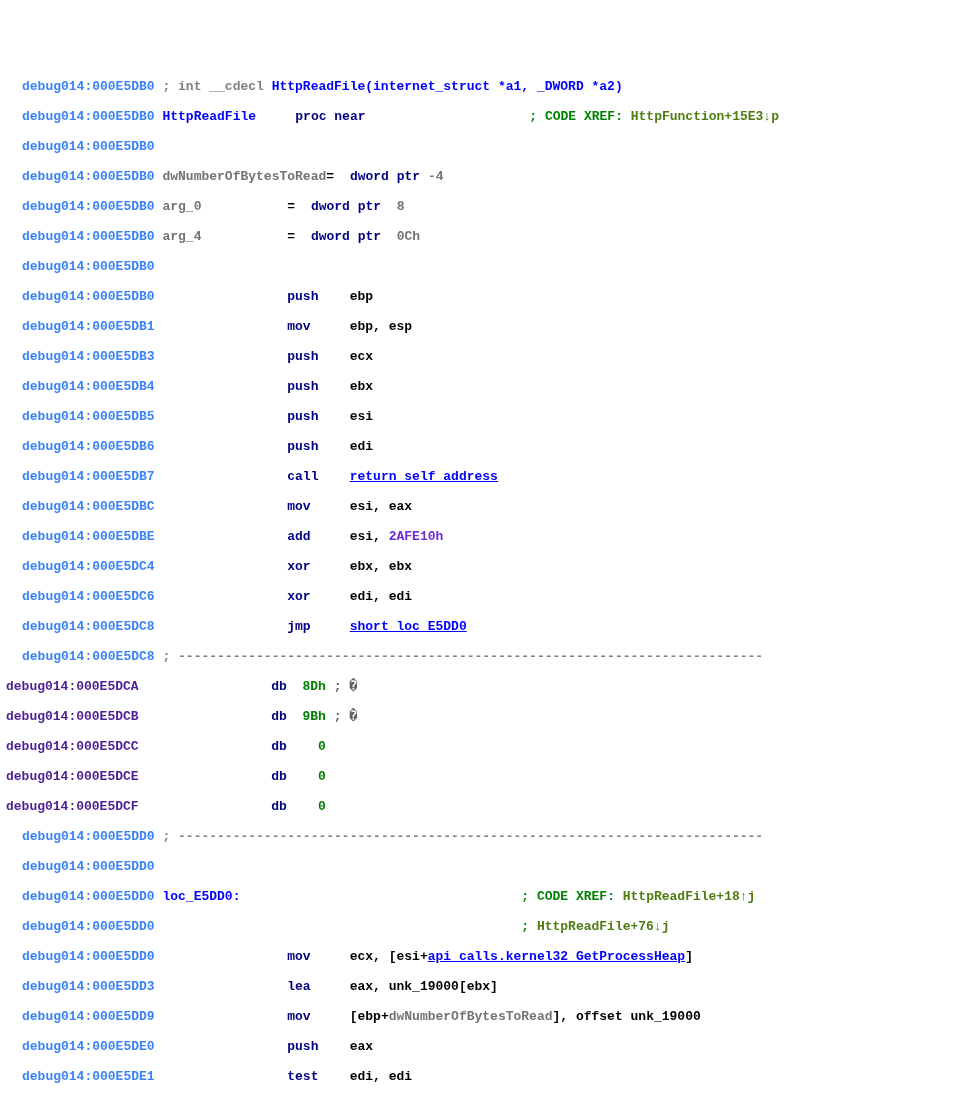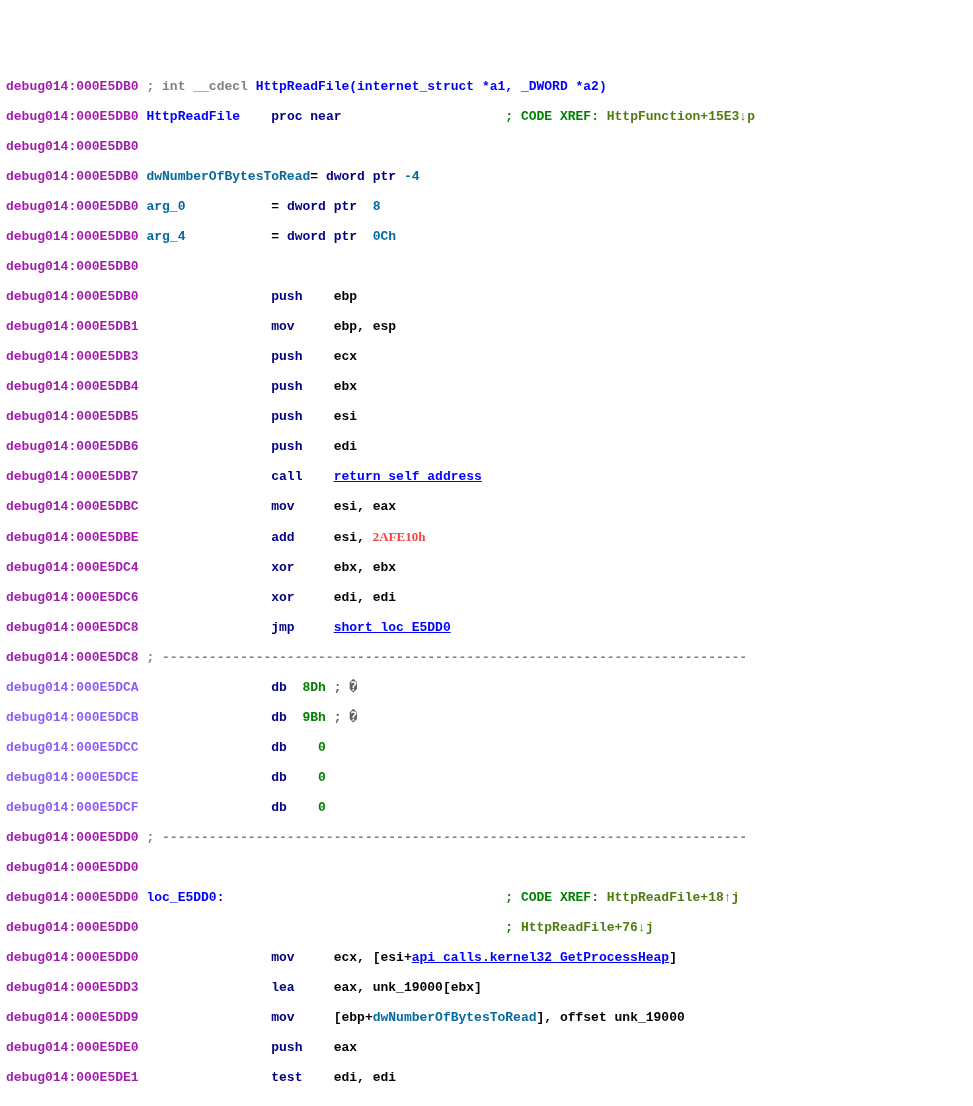--- a/index.html
+++ b/index.html
@@ -7,32 +7,32 @@
     padding: 4px 6px;
     background: #ffffff;
     font-family: "Courier New", Courier, monospace;
     font-size: 13px;
     line-height: 15px;
     font-weight: bold;
     white-space: pre;
     color: #000;
   }
   .row { display: block; }
-  .addr { color: #a21caf; }
-  .addr-olive { color: #8b5cf6; margin-top: 28px; }
+  .addr { color: #3b82f6; margin-left: 16px; }
+  .addr-olive { color: #4c1d95; margin-top: 28px; }
   .mnem { color: #000080; }
   .reg { color: #000; }
   .label { color: #0000ff; }
-  .keyw { color: #000080; }
+  .keyw { color: #000080; margin-left: 8px; }
   .typecol { color: #0000ff; text-align: right; }
   .comment { color: #808080; }
   .xref { color: #008000; }
   .xref-func { color: #4d7c0f; }
-  .green { color: #0369a1; }
-  .orange { color: #ef4444; font-family: Liberation Serif, serif; }
+  .green { color: #737373; }
+  .orange { color: #6d28d9; }
   .blue { color: #0000ff; text-decoration: underline; }
   .numg { color: #008000; }
   .dash { color: #808080; }
   .glyph { color: #606060; }
 </style>
 </head>
 <body>
 
 
 

